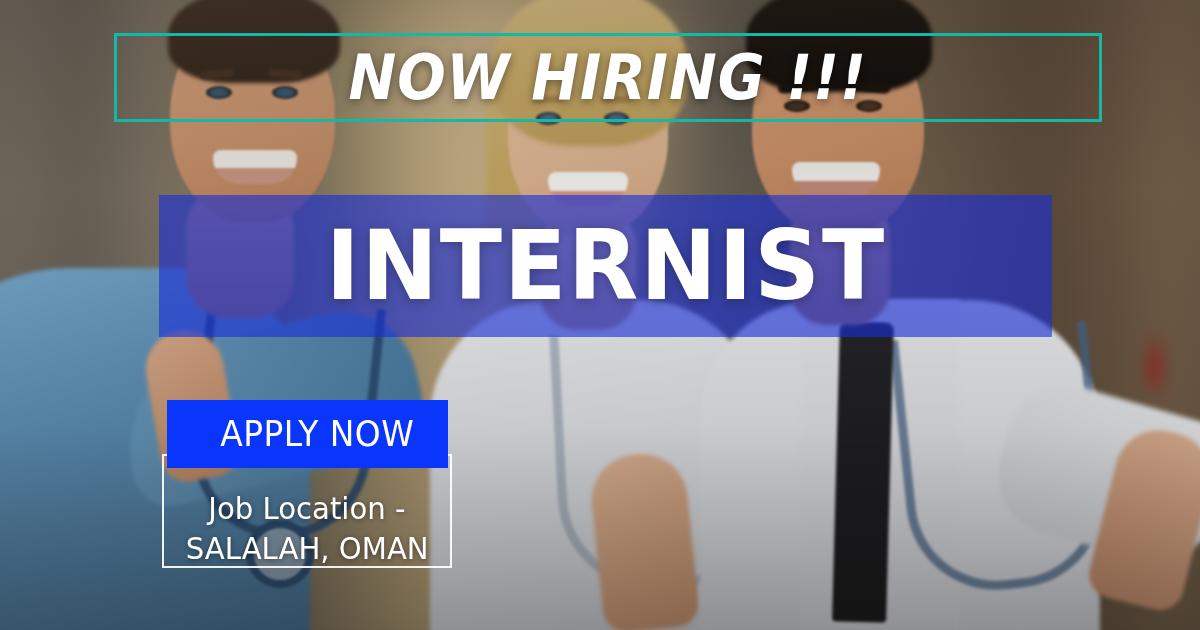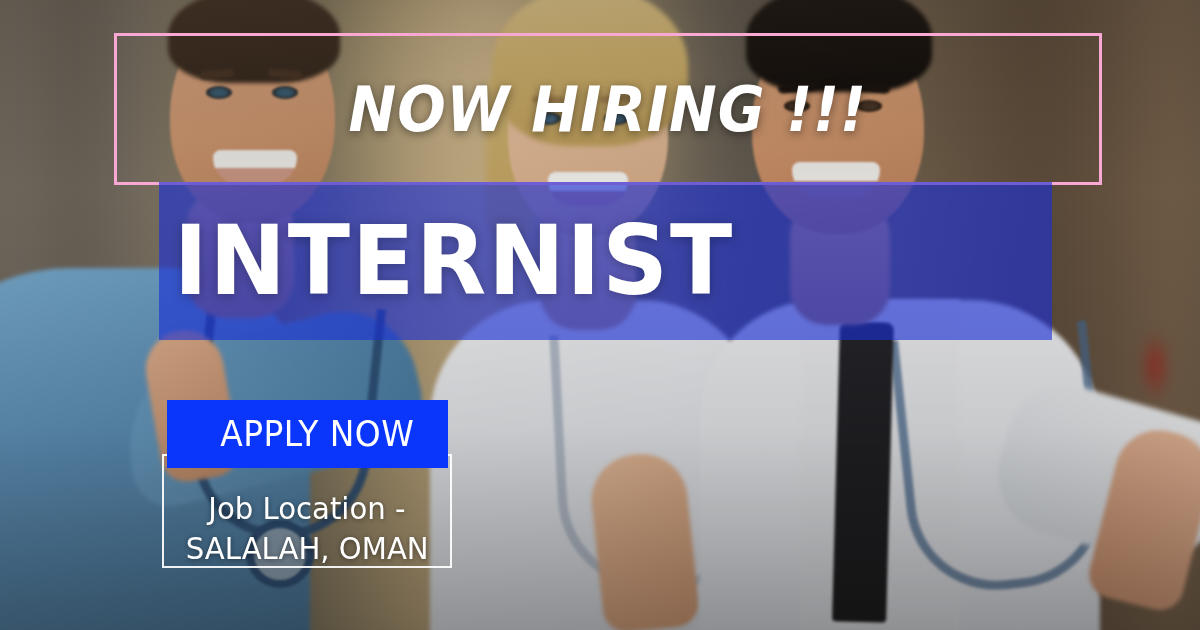--- a/index.html
+++ b/index.html
@@ -234,36 +234,36 @@
   
   .photo-shade {
     position: absolute; inset: 0;
     background:
       linear-gradient(180deg, rgba(20,16,12,.22) 0%, rgba(20,16,12,.10) 30%,
                               rgba(20,16,12,.18) 68%, rgba(20,16,12,.40) 100%);
   }
 
   
   .hiring-frame {
-    position: absolute; left: 114px; top: 33px; width: 988px; height: 152px;
-    border: 3px solid #f9a8d4; box-sizing: border-box;
+    position: absolute; left: 114px; top: 33px; width: 988px; height: 89px;
+    border: 3px solid #14b8a6; box-sizing: border-box;
     display: flex; align-items: center; justify-content: center;
   }
   .hiring-text {
     font-family: "DejaVu Sans", sans-serif;
     font-weight: 700; font-style: italic;
     font-size: 62px; letter-spacing: 1px; color: #ffffff;
     transform: scaleX(.92); white-space: nowrap;
     text-shadow: 0 2px 10px rgba(0,0,0,.45);
   }
 
   .title-banner {
-    position: absolute; left: 159px; top: 182px; width: 893px; height: 158px;
+    position: absolute; left: 159px; top: 195px; width: 893px; height: 142px;
     background: rgba(26, 46, 214, .62);
-    display: flex; align-items: center; 
+    display: flex; align-items: center; justify-content: center;
   }
   .title-text {
     font-family: "DejaVu Sans", sans-serif;
     font-weight: 700; font-size: 96px; letter-spacing: 2px;
     color: #ffffff; transform: scaleX(.95); white-space: nowrap;
     text-shadow: 0 2px 12px rgba(0,0,0,.28);
   }
 
   .info-box { position: absolute; box-sizing: border-box; }
   .info-outline {

